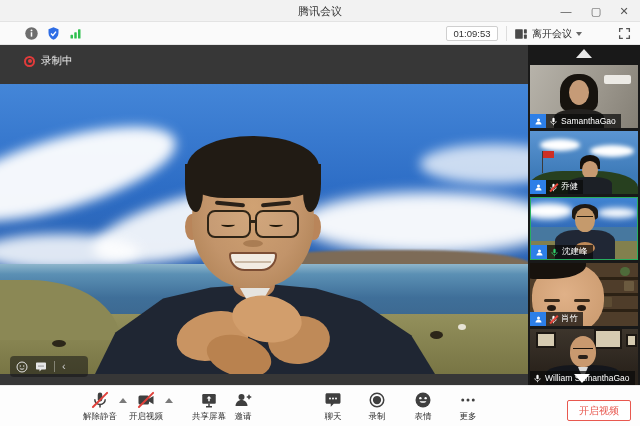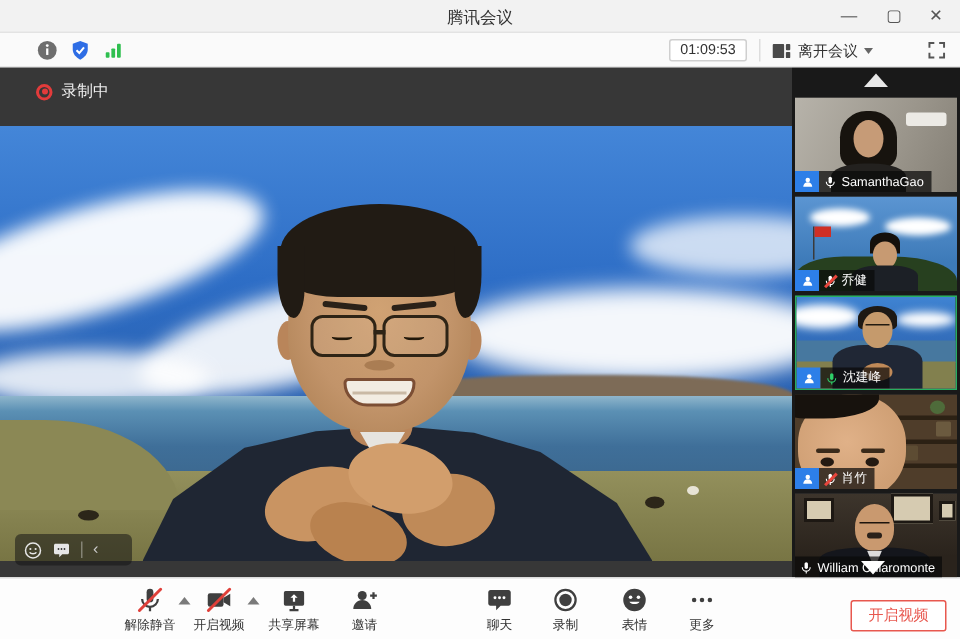--- a/index.html
+++ b/index.html
@@ -406,21 +406,21 @@
       <div class="namebar">
 
         <span class="npill">
           <span class="mic-wrap">
             <svg viewBox="0 0 24 24" width="9" height="9">
                 <rect x="9" y="2" width="6" height="12" rx="3" fill="#fff"></rect>
                 <path d="M5 11c0 3.9 3.1 7 7 7s7-3.1 7-7" fill="none" stroke="#fff" stroke-width="2"></path>
                 <path d="M12 18v4" stroke="#fff" stroke-width="2"></path>
               </svg>
           </span>
-          <span class="nm">William Chiaromonte</span>
+          <span class="nm">William SamanthaGao</span>
         </span>
       </div>
     </div>
 
     <div class="arrow-down"></div>
   </div>
 
   <div class="toolbar">
 
     <div class="tb-item" style="left:76px;">
@@ -441,21 +441,21 @@
         <svg viewBox="0 0 24 24" width="18" height="18">
             <rect x="2" y="6" width="14" height="12" rx="2" fill="#3f3f3f"></rect>
             <path d="M16 10l6-3.5v11L16 14z" fill="#3f3f3f"></path>
           </svg>
         <span class="slash"></span>
       </span>
       <span class="lab">开启视频</span>
     </div>
     <div class="caret-up cu2"></div>
 
-    <div class="tb-item" style="left:172px;font-family:Liberation Serif, serif;">
+    <div class="tb-item" style="left:185px;font-family:Liberation Serif, serif;">
       <span class="tb-ic">
         <svg viewBox="0 0 24 24" width="18" height="18">
             <rect x="3" y="4" width="18" height="13" rx="1.5" fill="#3f3f3f"></rect>
             <path d="M12 17v3M8 21h8" stroke="#3f3f3f" stroke-width="2"></path>
             <path d="M11 13.5v-3.5H8.8L12 6.8l3.2 3.2H13v3.5z" fill="#fff"></path>
           </svg>
       </span>
       <span class="lab">共享屏幕</span>
     </div>
 

